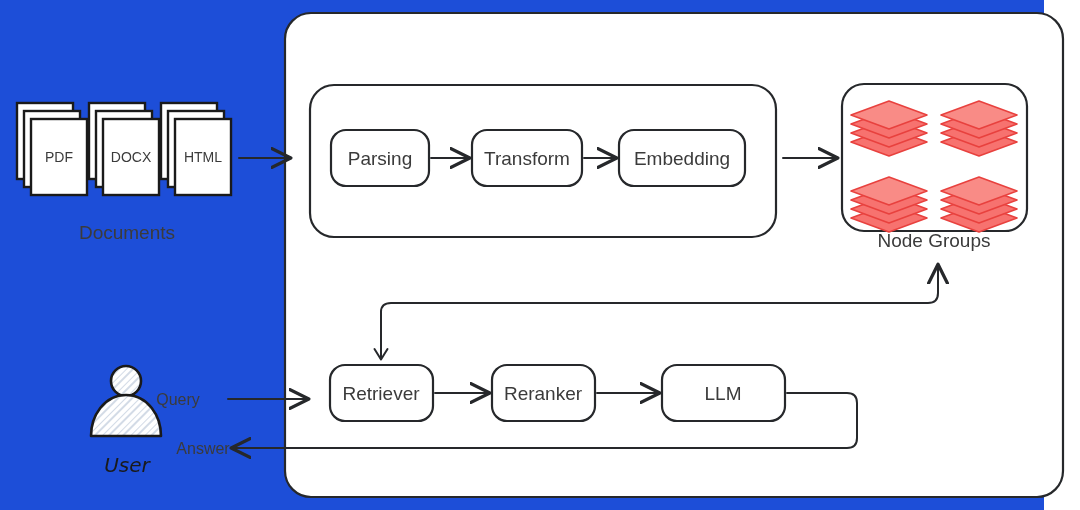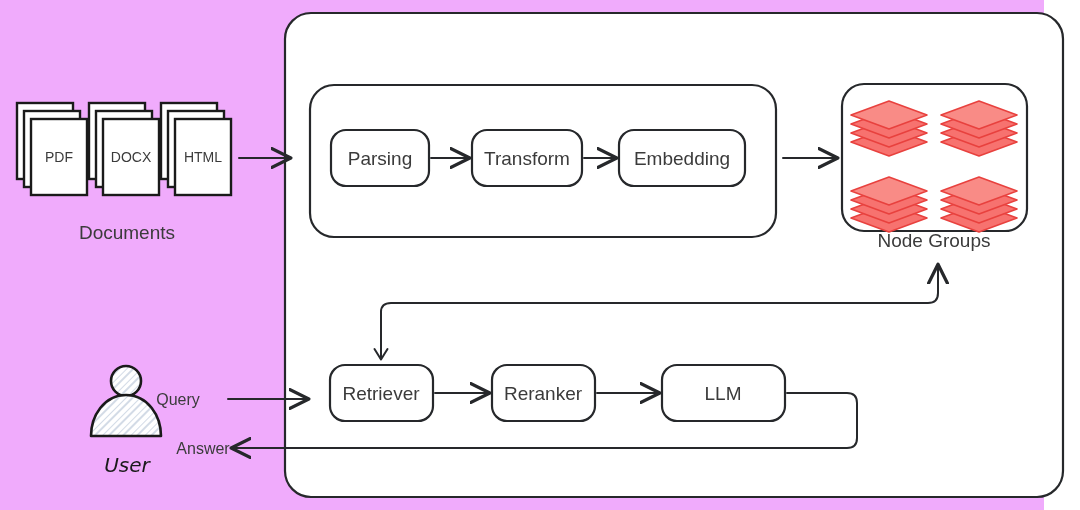--- a/index.html
+++ b/index.html
@@ -10,21 +10,21 @@
   body {
     width: 1080px;
     height: 510px;
     font-family: "Liberation Sans", sans-serif;
     overflow: hidden;
   }
   #diagram-root {
     position: relative;
     width: 1044px;
     height: 510px;
-    background: #f0abfc;
+    background: #1d4ed8;
   }
   #diagram-svg {
     position: absolute;
     top: 0;
     left: 0;
     width: 1080px;
     height: 510px;
   }
   .node-label {
     font-family: "Liberation Sans", sans-serif;

